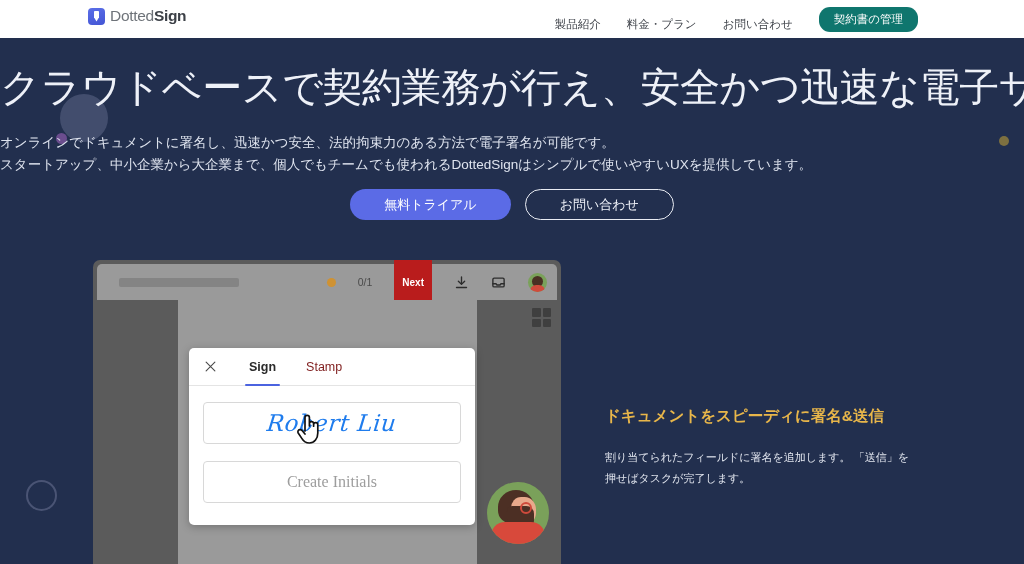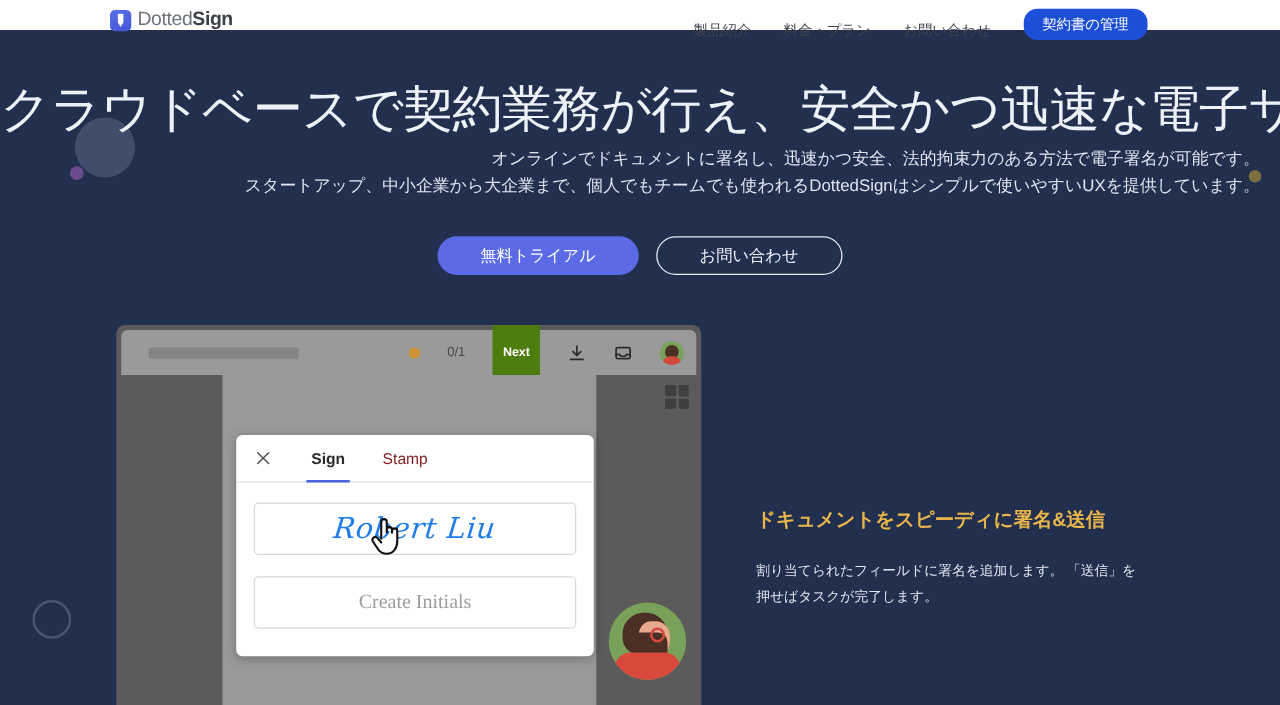--- a/index.html
+++ b/index.html
@@ -5,21 +5,21 @@
   * { margin:0; padding:0; box-sizing:border-box; }
   html, body {
     width:1024px; height:564px;
     font-family:"Liberation Sans", sans-serif;
     overflow:hidden;
   }
   body { background:#222f4e; }
 
   
   .header {
-    position:absolute; left:0; top:0; width:1024px; height:24px;
+    position:absolute; left:0; top:0; width:1024px; height:38px;
     background:#ffffff;
     display:flex; align-items:center;
   }
   .logo-wrap {
     position:absolute; left:88px; top:0; height:32px;
     display:flex; align-items:center; gap:5px;
   }
   .logo-mark {
     width:17px; height:17px; border-radius:4px;
     background:linear-gradient(160deg,#5b6fe8 0%,#4355d4 100%);
@@ -35,21 +35,21 @@
   .logo-text b { color:#3c4047; font-weight:700; }
 
   .nav {
     position:absolute; right:106px; top:0; height:32px;
     display:flex; align-items:flex-end; gap:26px;
   }
   .nav-item {
     font-size:11.5px; color:#3f434a; white-space:nowrap; cursor:pointer;
   }
   .nav-cta {
-    background:#1d4ed8; color:#fff; font-size:11.5px;
+    background:#0f766e; color:#fff; font-size:11.5px;
     padding:5px 15px; border-radius:11px; white-space:nowrap; cursor:pointer;
   }
 
   
   .hero { position:absolute; left:0; top:32px; width:1024px; height:532px; }
 
   .blob {
     position:absolute; left:60px; top:62px;
     width:48px; height:48px; border-radius:50%;
     background:#4e5878; opacity:.75;
@@ -69,22 +69,22 @@
   }
 
   .headline {
     position:absolute; left:0; top:28px; width:1024px;
     text-align:center; color:#eef1f8;
     font-size:40px; font-weight:400; letter-spacing:-.5px;
     white-space:nowrap;
   }
 
   .subtitle {
-    position:absolute; left:0; top:84px; width:1008px;
-    text-align:right; color:#dfe4ef;
+    position:absolute; left:0; top:100px; width:1008px;
+    text-align:left; color:#dfe4ef;
     font-size:13.5px; line-height:22px;
   }
   .subtitle div { white-space:nowrap; }
 
   .cta-row {
     position:absolute; left:0; top:157px; width:1024px;
     display:flex; justify-content:center; gap:14px;
   }
   .btn-primary {
     background:#5b6be6; color:#fff; font-size:13px;
@@ -112,21 +112,21 @@
     width:120px; height:9px; background:#848484;
     border-radius:2px; margin-left:22px;
   }
   .toolbar-right {
     position:absolute; right:10px; top:0; height:36px;
     display:flex; align-items:center; gap:22px;
   }
   .pill-dot { width:9px; height:9px; border-radius:50%; background:#cf9233; }
   .count { font-size:10.5px; color:#4a4a4a; }
   .next-btn {
-    background:#4d7c0f; color:#fff; font-size:10px; font-weight:700;
+    background:#b91c1c; color:#fff; font-size:10px; font-weight:700;
     padding:20px 8px; border-radius:3px; cursor:pointer;
   }
   .tb-icon { width:15px; height:15px; color:#2c2c2c; cursor:pointer; }
   .tb-avatar {
     width:19px; height:19px; border-radius:50%;
     background:#7aa15a; position:relative; overflow:hidden; cursor:pointer;
   }
   .tb-avatar::before {
     content:''; position:absolute; left:4px; top:3px;
     width:11px; height:11px; border-radius:50%; background:#4a2f23;

